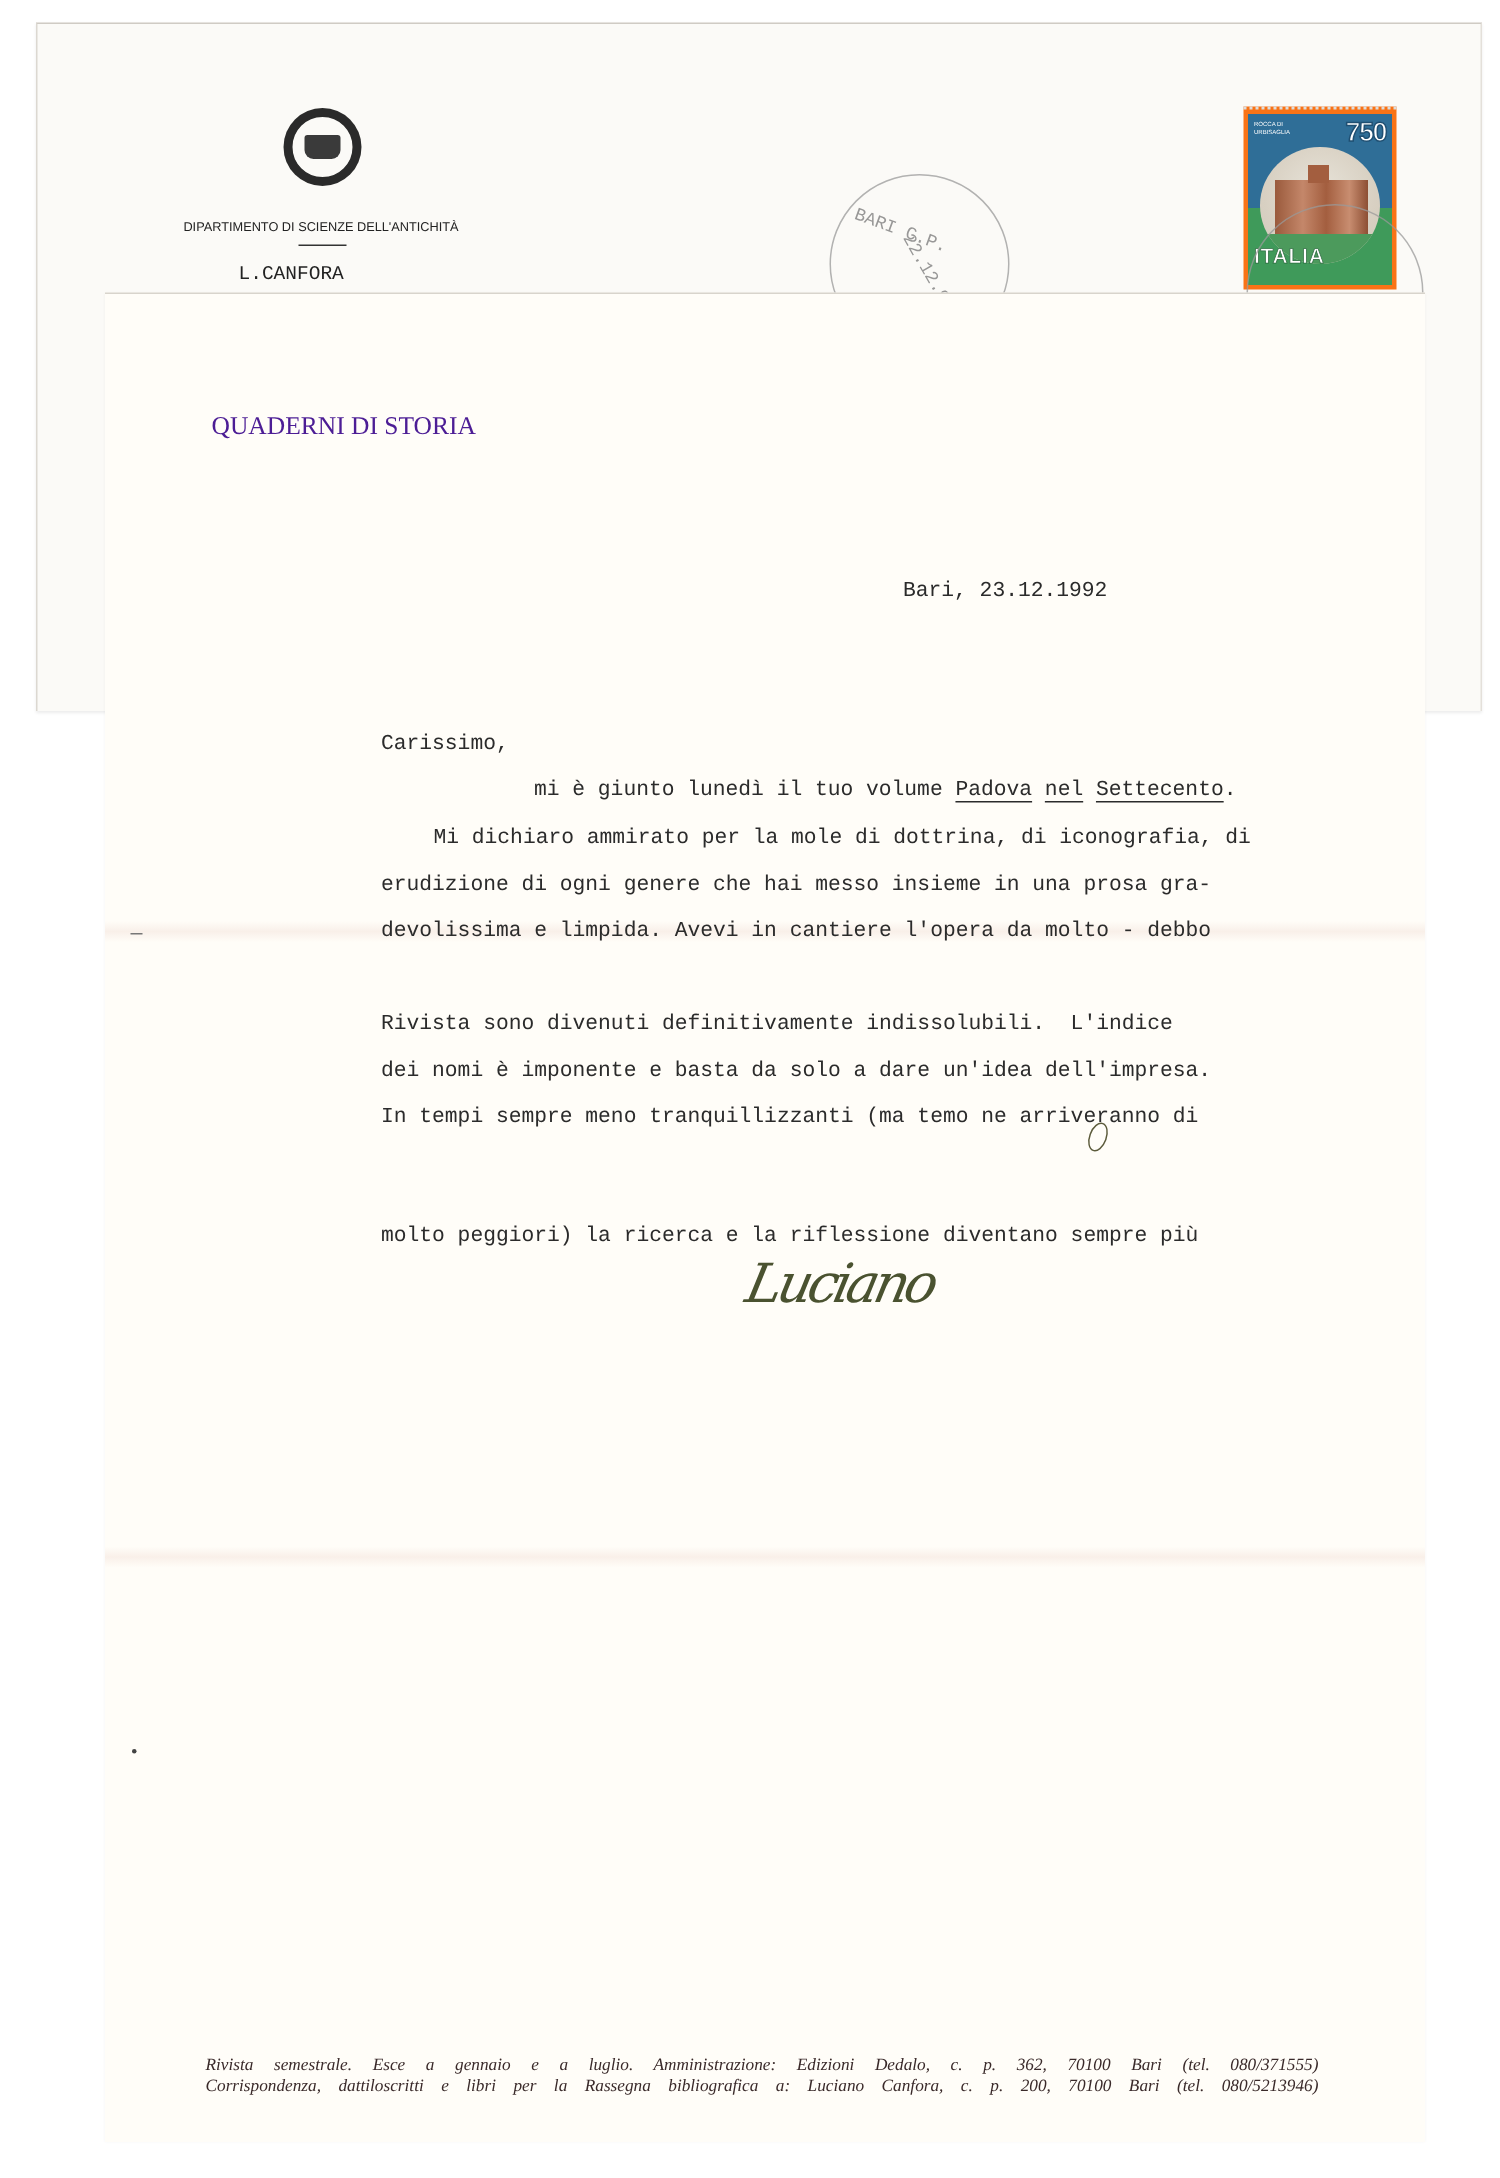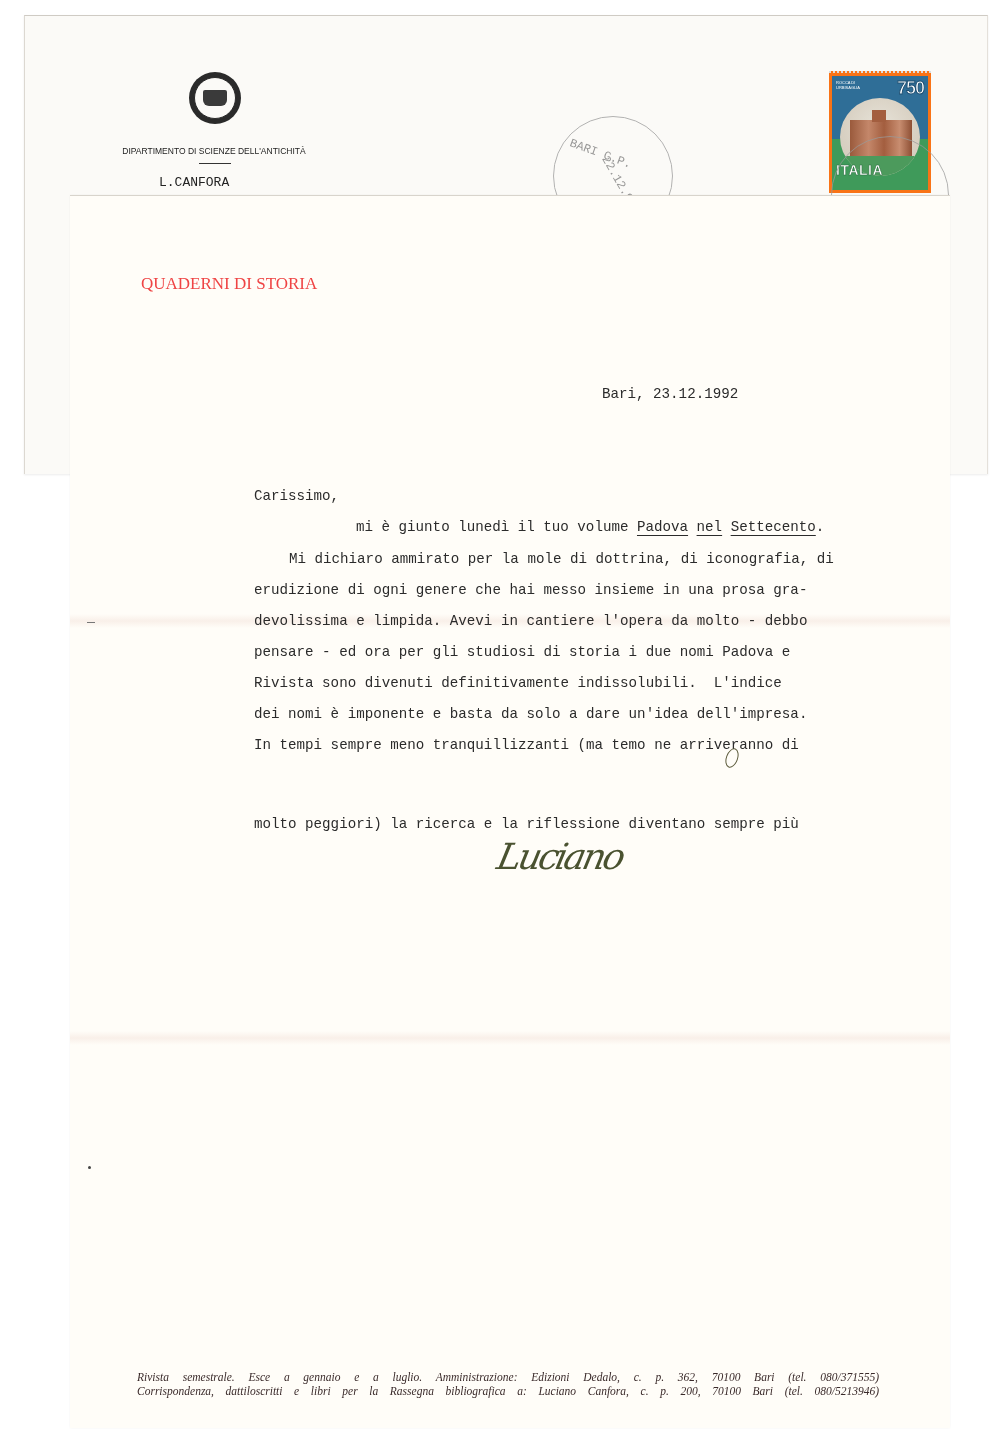--- a/index.html
+++ b/index.html
@@ -75,21 +75,21 @@
   .letter {
     position:absolute; left:70px; top:195px; width:880px; height:1232px;
     background:#fffdf8;
     border-top:1px solid #d8d4cc;
     box-shadow: 0 0 2px rgba(0,0,0,0.05);
   }
   .fold { position:absolute; left:0; width:100%; height:14px;
     background:linear-gradient(rgba(230,200,190,0.0), rgba(238,215,205,0.35), rgba(230,200,190,0.0)); }
   .journal-title {
     position:absolute; left:71px; top:78px; font-family:"Liberation Serif", serif;
-    font-size:17px; color:#ef4444;
+    font-size:17px; color:#4c1d95;
   }
   .typed {
     font-family:"Liberation Mono", monospace; font-size:14.2px; color:#2b2b2b;
     position:absolute; white-space:pre;
   }
   .date { left:532px; top:190px; }
   .greeting { left:184px; top:292px; }
   .body-line { left:184px; }
   .ul { text-decoration:underline; text-underline-offset:4px; }
   .signature {
@@ -148,21 +148,20 @@
 
   <div class="journal-title">QUADERNI DI STORIA</div>
   <div class="typed date">Bari, 23.12.1992</div>
   <div class="typed greeting">Carissimo,</div>
 
   <div class="typed body-line" style="left:286px;top:323px;"><span>mi è giunto lunedì il tuo volume </span><span class="ul">Padova</span> <span class="ul">nel</span> <span class="ul">Settecento</span><span>.</span></div>
 
   <div class="typed body-line" style="top:355px;padding-left:35px;">Mi dichiaro ammirato per la mole di dottrina, di iconografia, di</div>
   <div class="typed body-line" style="top:386px;">erudizione di ogni genere che hai messo insieme in una prosa gra-</div>
   <div class="typed body-line" style="top:417px;">devolissima e limpida. Avevi in cantiere l'opera da molto - debbo</div>
-  <div class="typed body-line" style="top:448px;">pensare - ed ora per gli studiosi di storia i due nomi Padova e</div>
   <div class="typed body-line" style="top:479px;">Rivista sono divenuti definitivamente indissolubili.  L'indice</div>
   <div class="typed body-line" style="top:510px;">dei nomi è imponente e basta da solo a dare un'idea dell'impresa.</div>
   <div class="typed body-line" style="top:541px;">In tempi sempre meno tranquillizzanti (ma temo ne arriveranno di</div>
   <div class="typed body-line" style="top:572px;margin-top:48px;">molto peggiori) la ricerca e la riflessione diventano sempre più</div>
 
   <div class="correction"></div>
 
   <div class="signature">Luciano</div>
 
   <div class="footer">

